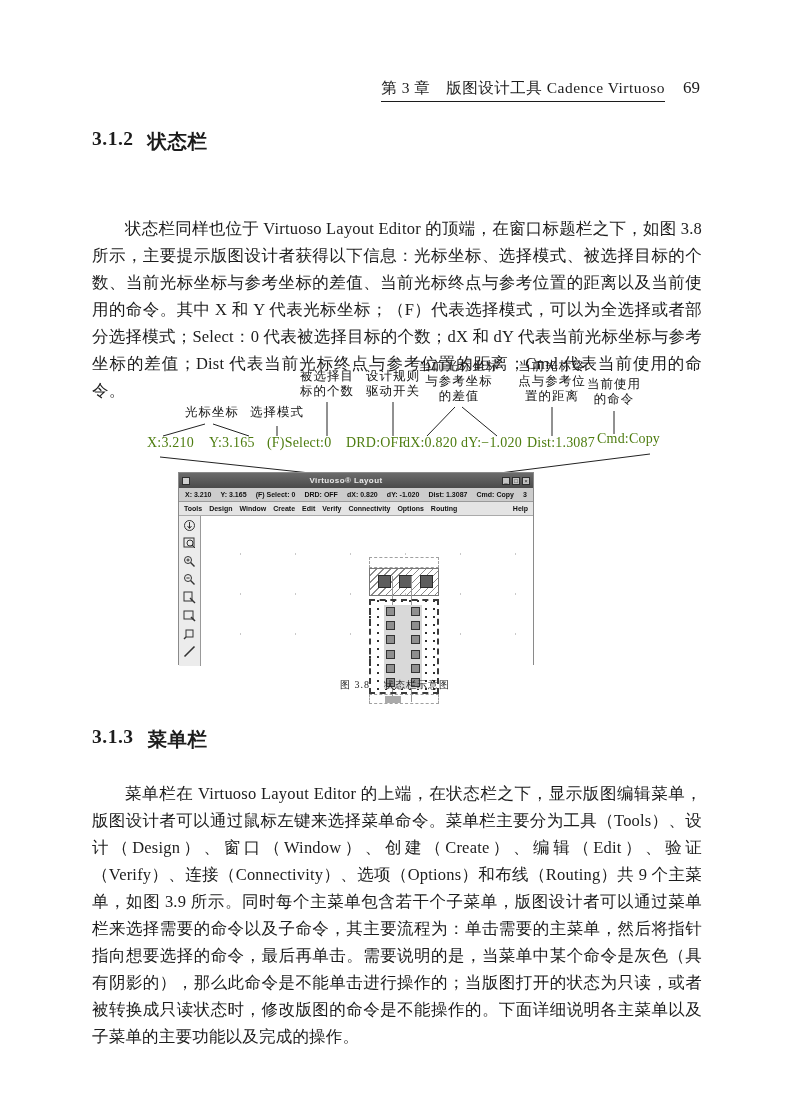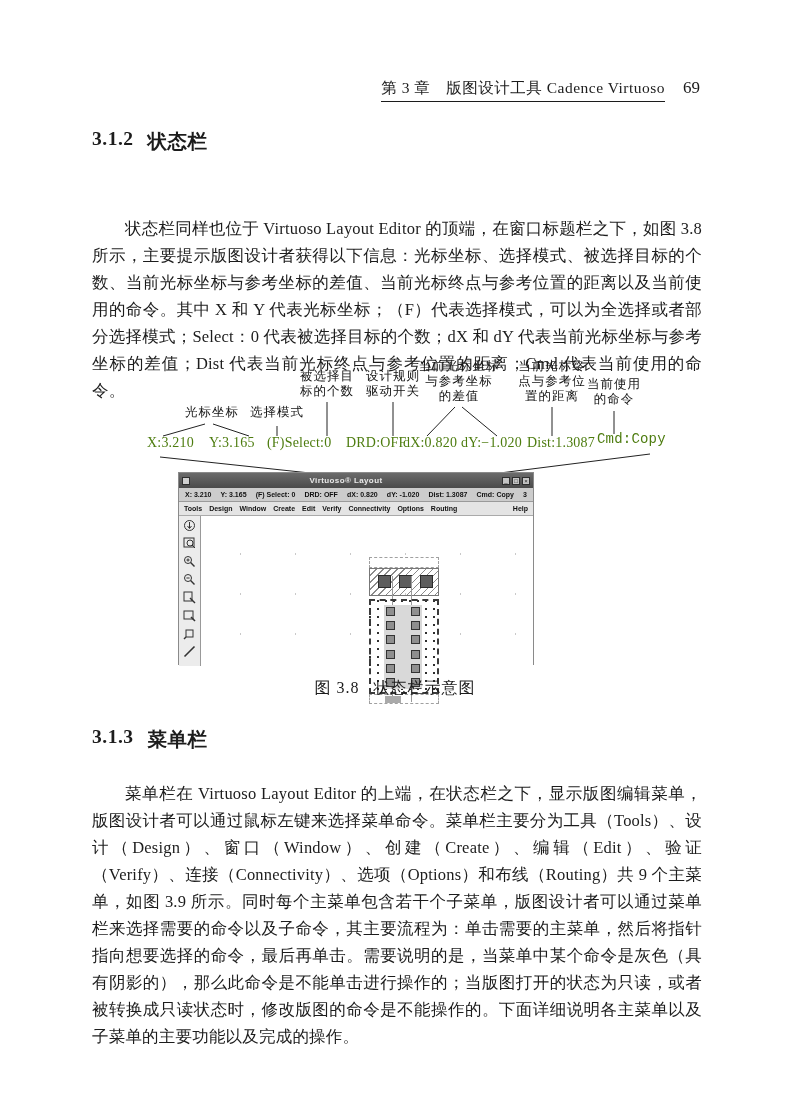--- a/index.html
+++ b/index.html
@@ -38,21 +38,21 @@
     font-size:12.5px;line-height:15px;text-align:center;white-space:pre-line;
     letter-spacing:1px;color:#111;
   }
   .ann1{left:212px;top:47px;} .ann2{left:277px;top:47px;}
   .ann3{left:327px;top:11px;} .ann4{left:393px;top:11px;}
   .ann5{left:459px;top:1px;}  .ann6{left:552px;top:1px;}
   .ann7{left:614px;top:19px;}
   .val{position:absolute;font-size:14px;color:#4d7c0f;letter-spacing:.2px;white-space:nowrap;}
   .v1{left:147px;top:77px;} .v2{left:209px;top:77px;} .v3{left:267px;top:77px;}
   .v4{left:346px;top:77px;} .v5{left:403px;top:77px;} .v6{left:461px;top:77px;}
-  .v7{left:527px;top:77px;} .v8{left:597px;top:73px;font-family:Liberation Mono, monospace;}
+  .v7{left:527px;top:77px;} .v8{left:597px;top:73px;}
   
   .win{
     position:absolute;left:178px;top:114px;width:356px;height:193px;
     border:1px solid #8a8a8a;background:#fff;box-sizing:border-box;
     font-family:"Liberation Sans","DejaVu Sans",sans-serif;
   }
   .titlebar{
     height:15px;background:linear-gradient(#6b6b6b,#4a4a4a);
     display:flex;align-items:center;padding:0 3px;gap:3px;
   }
@@ -103,21 +103,21 @@
     display:flex;justify-content:space-between;padding:2px 2px;box-sizing:border-box;}
   .ccol{display:flex;flex-direction:column;justify-content:space-between;}
   .csq{width:9px;height:9px;background:#8f8f8f;border:1px solid #333;box-sizing:border-box;}
   .polyline{position:absolute;width:1px;background:#9a9a9a;top:60px;height:126px;}
   .pl1{left:213px;} .pl2{left:232px;}
   .cell-bound-bot{position:absolute;left:190px;top:178px;width:70px;height:10px;
     border:1px dashed #a0a0a0;box-sizing:border-box;}
   .cell-label{position:absolute;left:206px;top:180px;width:16px;height:7px;background:#aaa;}
   
   .caption{position:absolute;top:678px;left:0;width:790px;text-align:center;
-    font-size:16px;letter-spacing:1px;}
+    font-size:10px;letter-spacing:1px;}
   .caption .gap{display:inline-block;width:14px;}
 </style>
 </head>
 <body>
 
 <div class="page">
 
   <div class="runhead">
     <span class="chapter">第 3 章　版图设计工具 Cadence Virtuoso</span>
     <span class="pageno">69</span>

